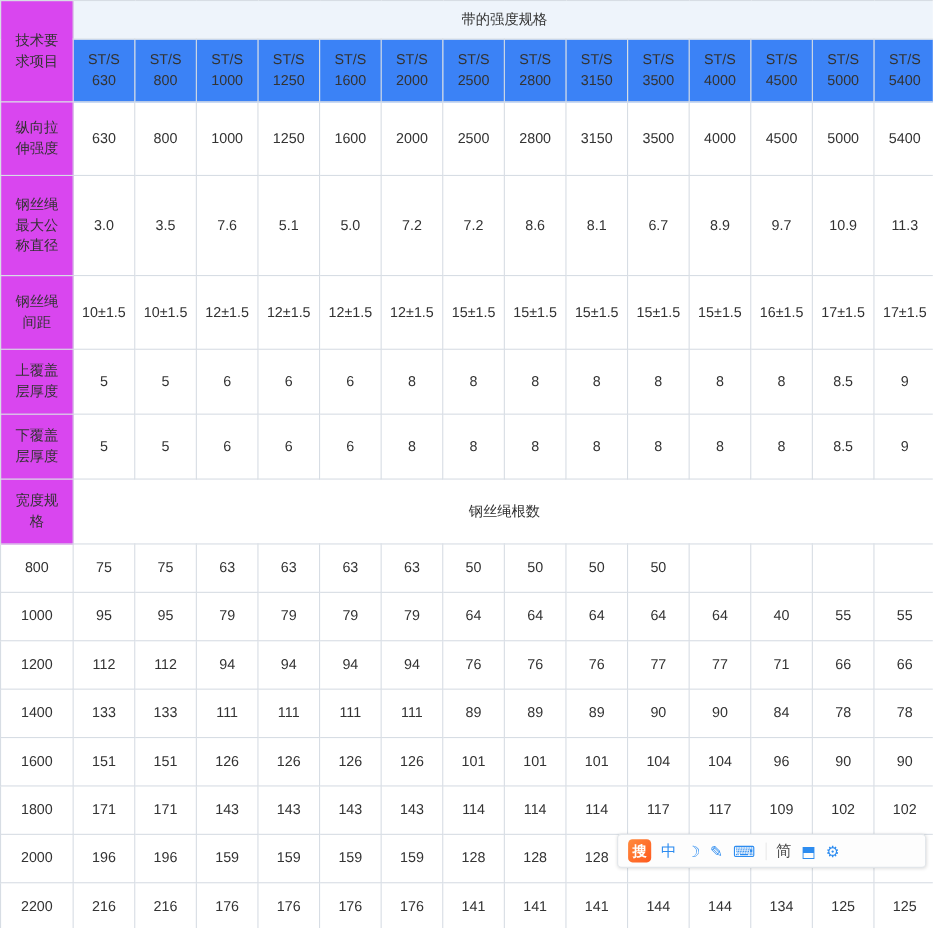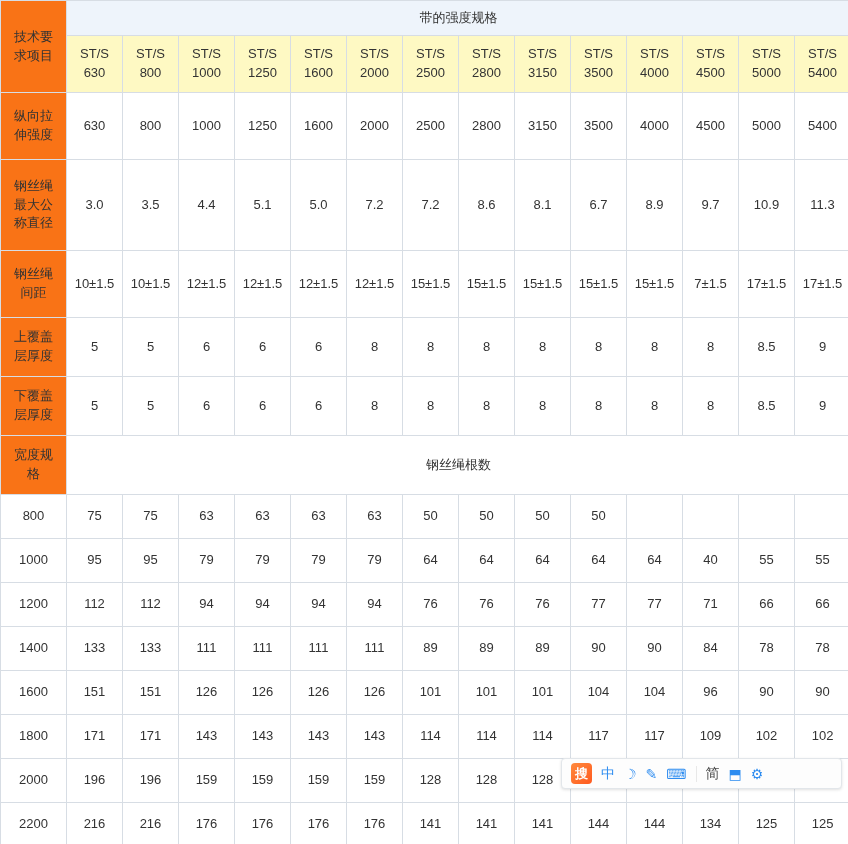--- a/index.html
+++ b/index.html
@@ -30,26 +30,26 @@
     color: #333333;
     padding: 2px 1px;
     line-height: 1.45;
   }
   .hdr-band {
     background: #eef4fb;
     font-weight: bold;
     height: 30px;
   }
   .col-label {
-    background: #f97316;
+    background: #d946ef;
     font-weight: bold;
     width: 66px;
   }
   .st-head {
-    background: #fef9c3;
+    background: #3b82f6;
     height: 52px;
   }
   .st-head .l1 { display: block; }
   .st-head .l2 { display: block; }
   .row-tall td { height: 62px; }
   .row-vtall td { height: 86px; }
   .row-mid td { height: 54px; }
   .row-short td { height: 39px; }
   .subband {
     background: #ffffff;
@@ -203,21 +203,21 @@
     </tr>
 
     <tr class="row-vtall">
       <td class="col-label">
         <span>钢丝绳</span><br>
         <span>最大公</span><br>
         <span>称直径</span>
       </td>
       <td>3.0</td>
       <td>3.5</td>
-      <td>4.4</td>
+      <td>7.6</td>
       <td>5.1</td>
       <td>5.0</td>
       <td>7.2</td>
       <td>7.2</td>
       <td>8.6</td>
       <td>8.1</td>
       <td>6.7</td>
       <td>8.9</td>
       <td>9.7</td>
       <td>10.9</td>
@@ -233,21 +233,21 @@
       <td>10±1.5</td>
       <td>12±1.5</td>
       <td>12±1.5</td>
       <td>12±1.5</td>
       <td>12±1.5</td>
       <td>15±1.5</td>
       <td>15±1.5</td>
       <td>15±1.5</td>
       <td>15±1.5</td>
       <td>15±1.5</td>
-      <td>7±1.5</td>
+      <td>16±1.5</td>
       <td>17±1.5</td>
       <td>17±1.5</td>
     </tr>
 
     <tr class="row-mid">
       <td class="col-label">
         <span>上覆盖</span><br>
         <span>层厚度</span>
       </td>
       <td>5</td>

